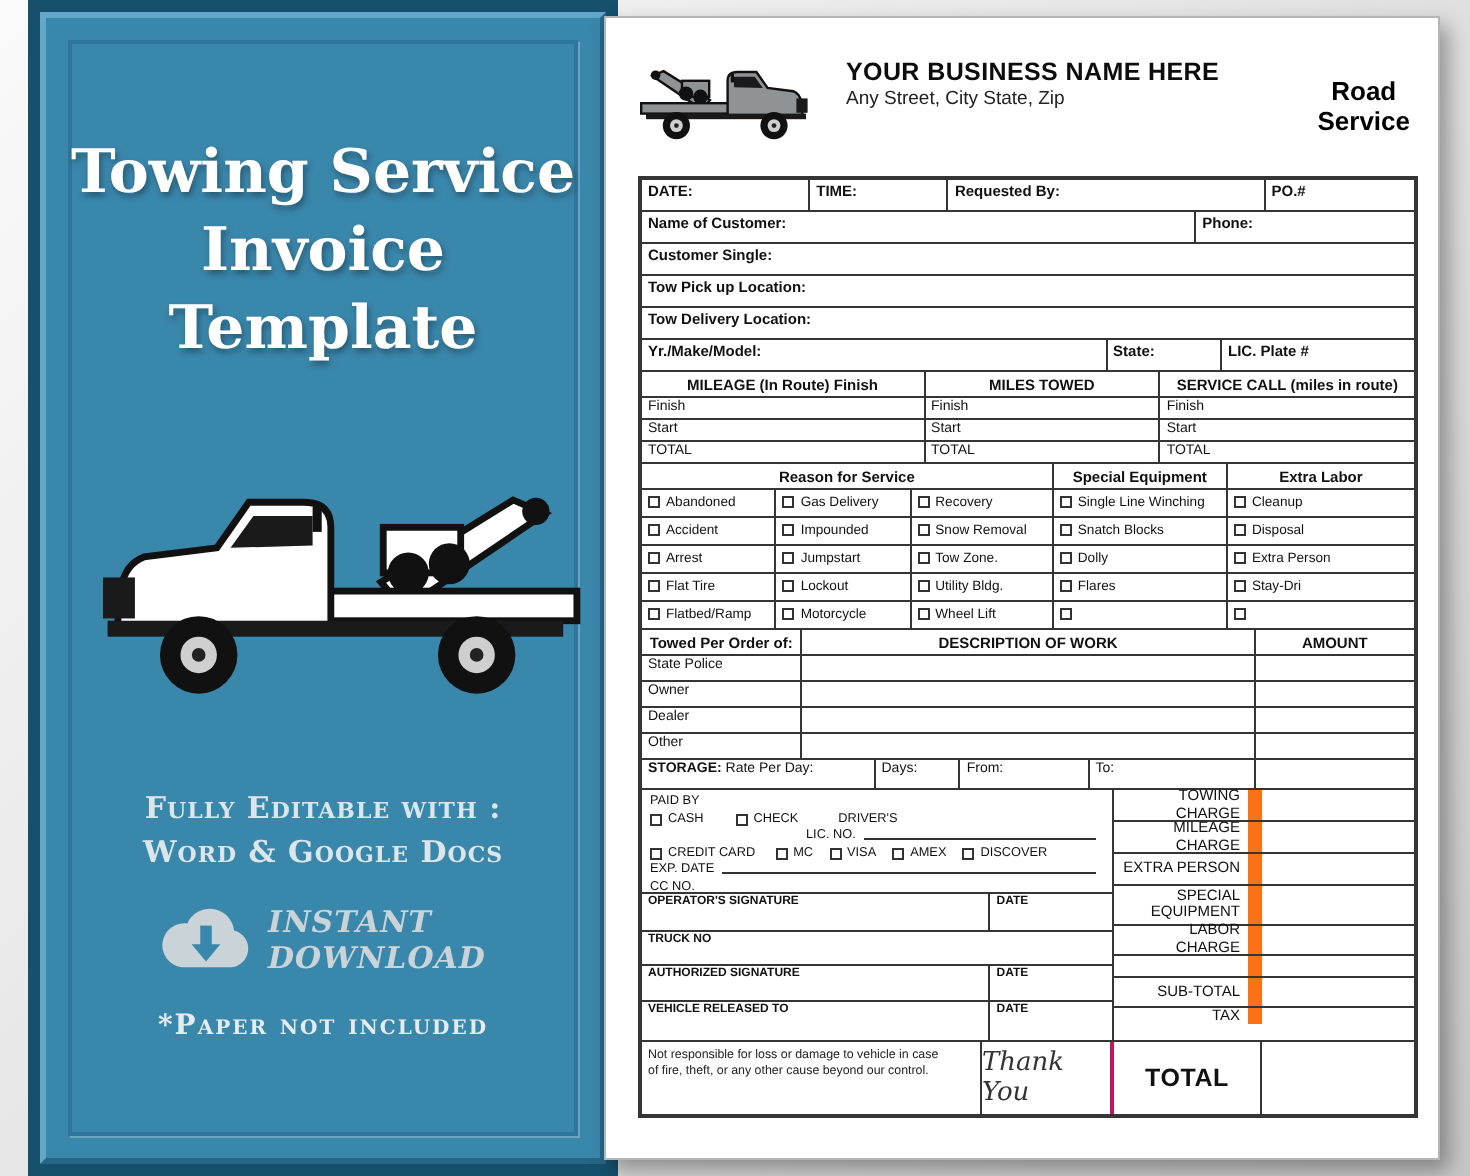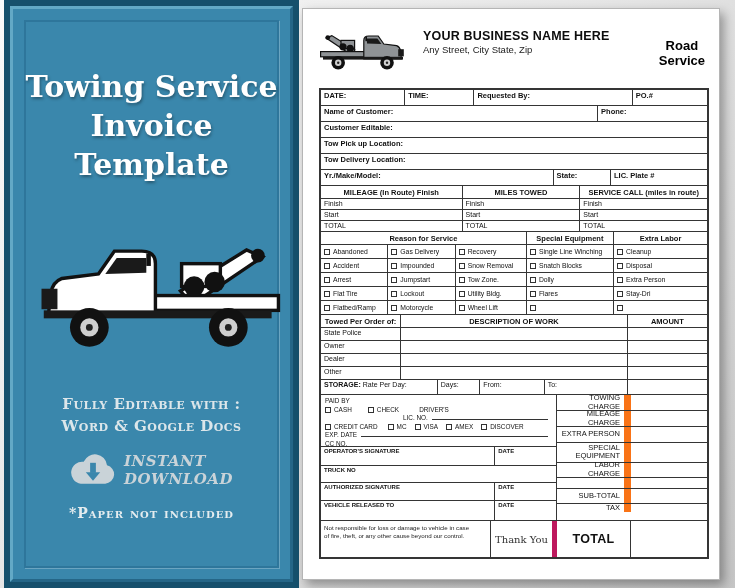--- a/index.html
+++ b/index.html
@@ -5,21 +5,21 @@
   * { box-sizing: border-box; margin: 0; padding: 0; }
   html,body { width:735px; height:588px; overflow:hidden; }
   body {
     font-family: "Liberation Sans", sans-serif;
     background: linear-gradient(135deg, #fafafa 0%, #e6e6e6 45%, #c6c6c6 100%);
     position: relative;
   }
 
   
   .panel {
-    position:absolute; left:4px; top:0; width:295px; height:588px;
+    position:absolute; left:14px; top:0; width:295px; height:588px;
     background:#16506c; padding:6px;
   }
   .panel-bevel {
     width:100%; height:100%; background:#3a87ac; position:relative;
     border:3px solid #63a9c6; border-right-color:#256687; border-bottom-color:#256687;
   }
   .panel-frame {
     position:absolute; inset:11px; border:2px solid #2e769b;
     box-shadow: 1px 1px 0 rgba(255,255,255,0.25);
     pointer-events:none;
@@ -94,22 +94,22 @@
   .crow:last-child { border-bottom:none;flex-direction:column; }
   .clabel { width:74px; border-right:7px solid #f97316; display:flex; align-items:center;
             justify-content:flex-end; text-align:right; padding:0 4px; font-size:7.5px;
             white-space:normal; line-height:1.1; }
   .camount { flex:1; }
 
   
   .finalrow { display:flex; height:36px; }
   .disc { width:170px; border-right:1px solid #353535; font-size:6.2px; line-height:1.35;
           padding:3px 3px; white-space:normal; color:#222; }
-  .thanks { width:66px; border-right:5px solid #be185d; display:flex; align-items:center; justify-content:center;
-            font-family:"DejaVu Serif", serif; font-size:10px; color:#333; }
+  .thanks { width:66px; border-right:2px solid #be185d; display:flex; align-items:center; justify-content:center;
+            font-family:"DejaVu Serif", serif; font-style:italic; font-size:13px; color:#333; }
   .totallbl { width:74px; border-right:1px solid #353535; display:flex; align-items:center; justify-content:center;
               font-weight:bold; font-size:12.5px; letter-spacing:0.3px; }
   .totalamt { flex:1; }
 </style>
 </head>
 <body>
 
 <svg width="0" height="0" style="position:absolute" aria-hidden="true">
   <symbol id="towtruck" viewBox="0 0 230 120">
     <g stroke="#111" stroke-width="3">
@@ -187,21 +187,21 @@
       <div class="c" style="width:85px"><span class="lbl">DATE:</span></div>
       <div class="c" style="width:70px"><span class="lbl">TIME:</span></div>
       <div class="c" style="width:160px"><span class="lbl">Requested By:</span></div>
       <div class="c" style="width:75px"><span class="lbl">PO.#</span></div>
     </div>
     <div class="row h16">
       <div class="c" style="width:280px"><span class="lbl">Name of Customer:</span></div>
       <div class="c" style="width:110px"><span class="lbl">Phone:</span></div>
     </div>
     <div class="row h16">
-      <div class="c" style="width:390px"><span class="lbl">Customer Editable:</span></div>
+      <div class="c" style="width:390px"><span class="lbl">Customer Single:</span></div>
     </div>
     <div class="row h16">
       <div class="c" style="width:390px"><span class="lbl">Tow Pick up Location:</span></div>
     </div>
     <div class="row h16">
       <div class="c" style="width:390px"><span class="lbl">Tow Delivery Location:</span></div>
     </div>
     <div class="row h16">
       <div class="c" style="width:235px"><span class="lbl">Yr./Make/Model:</span></div>
       <div class="c" style="width:58px"><span class="lbl">State:</span></div>

